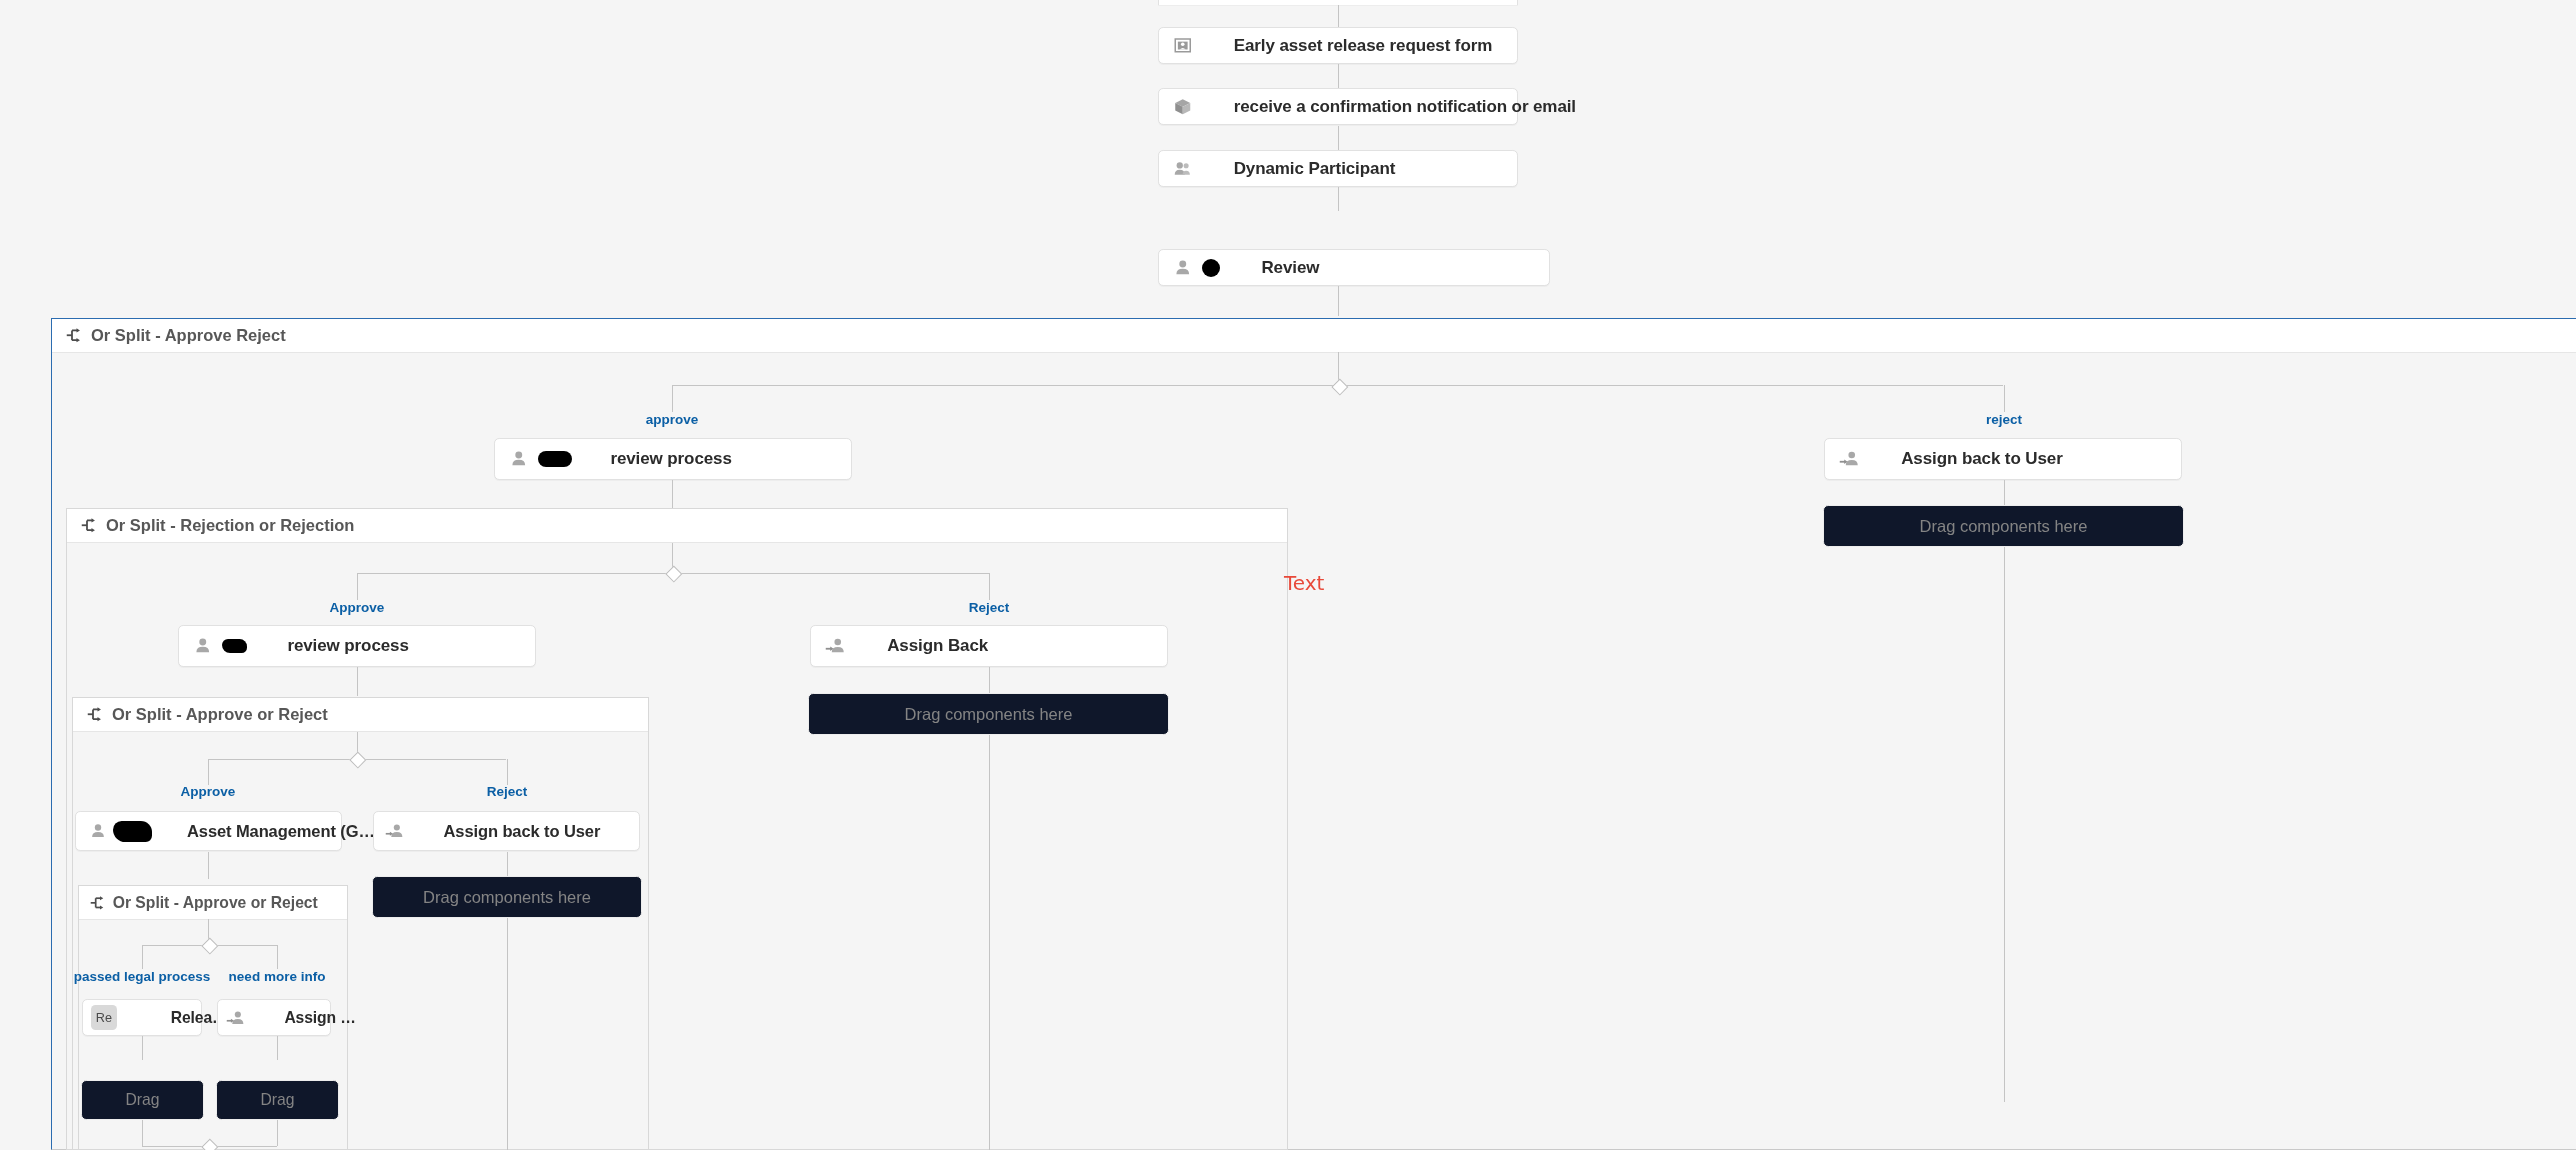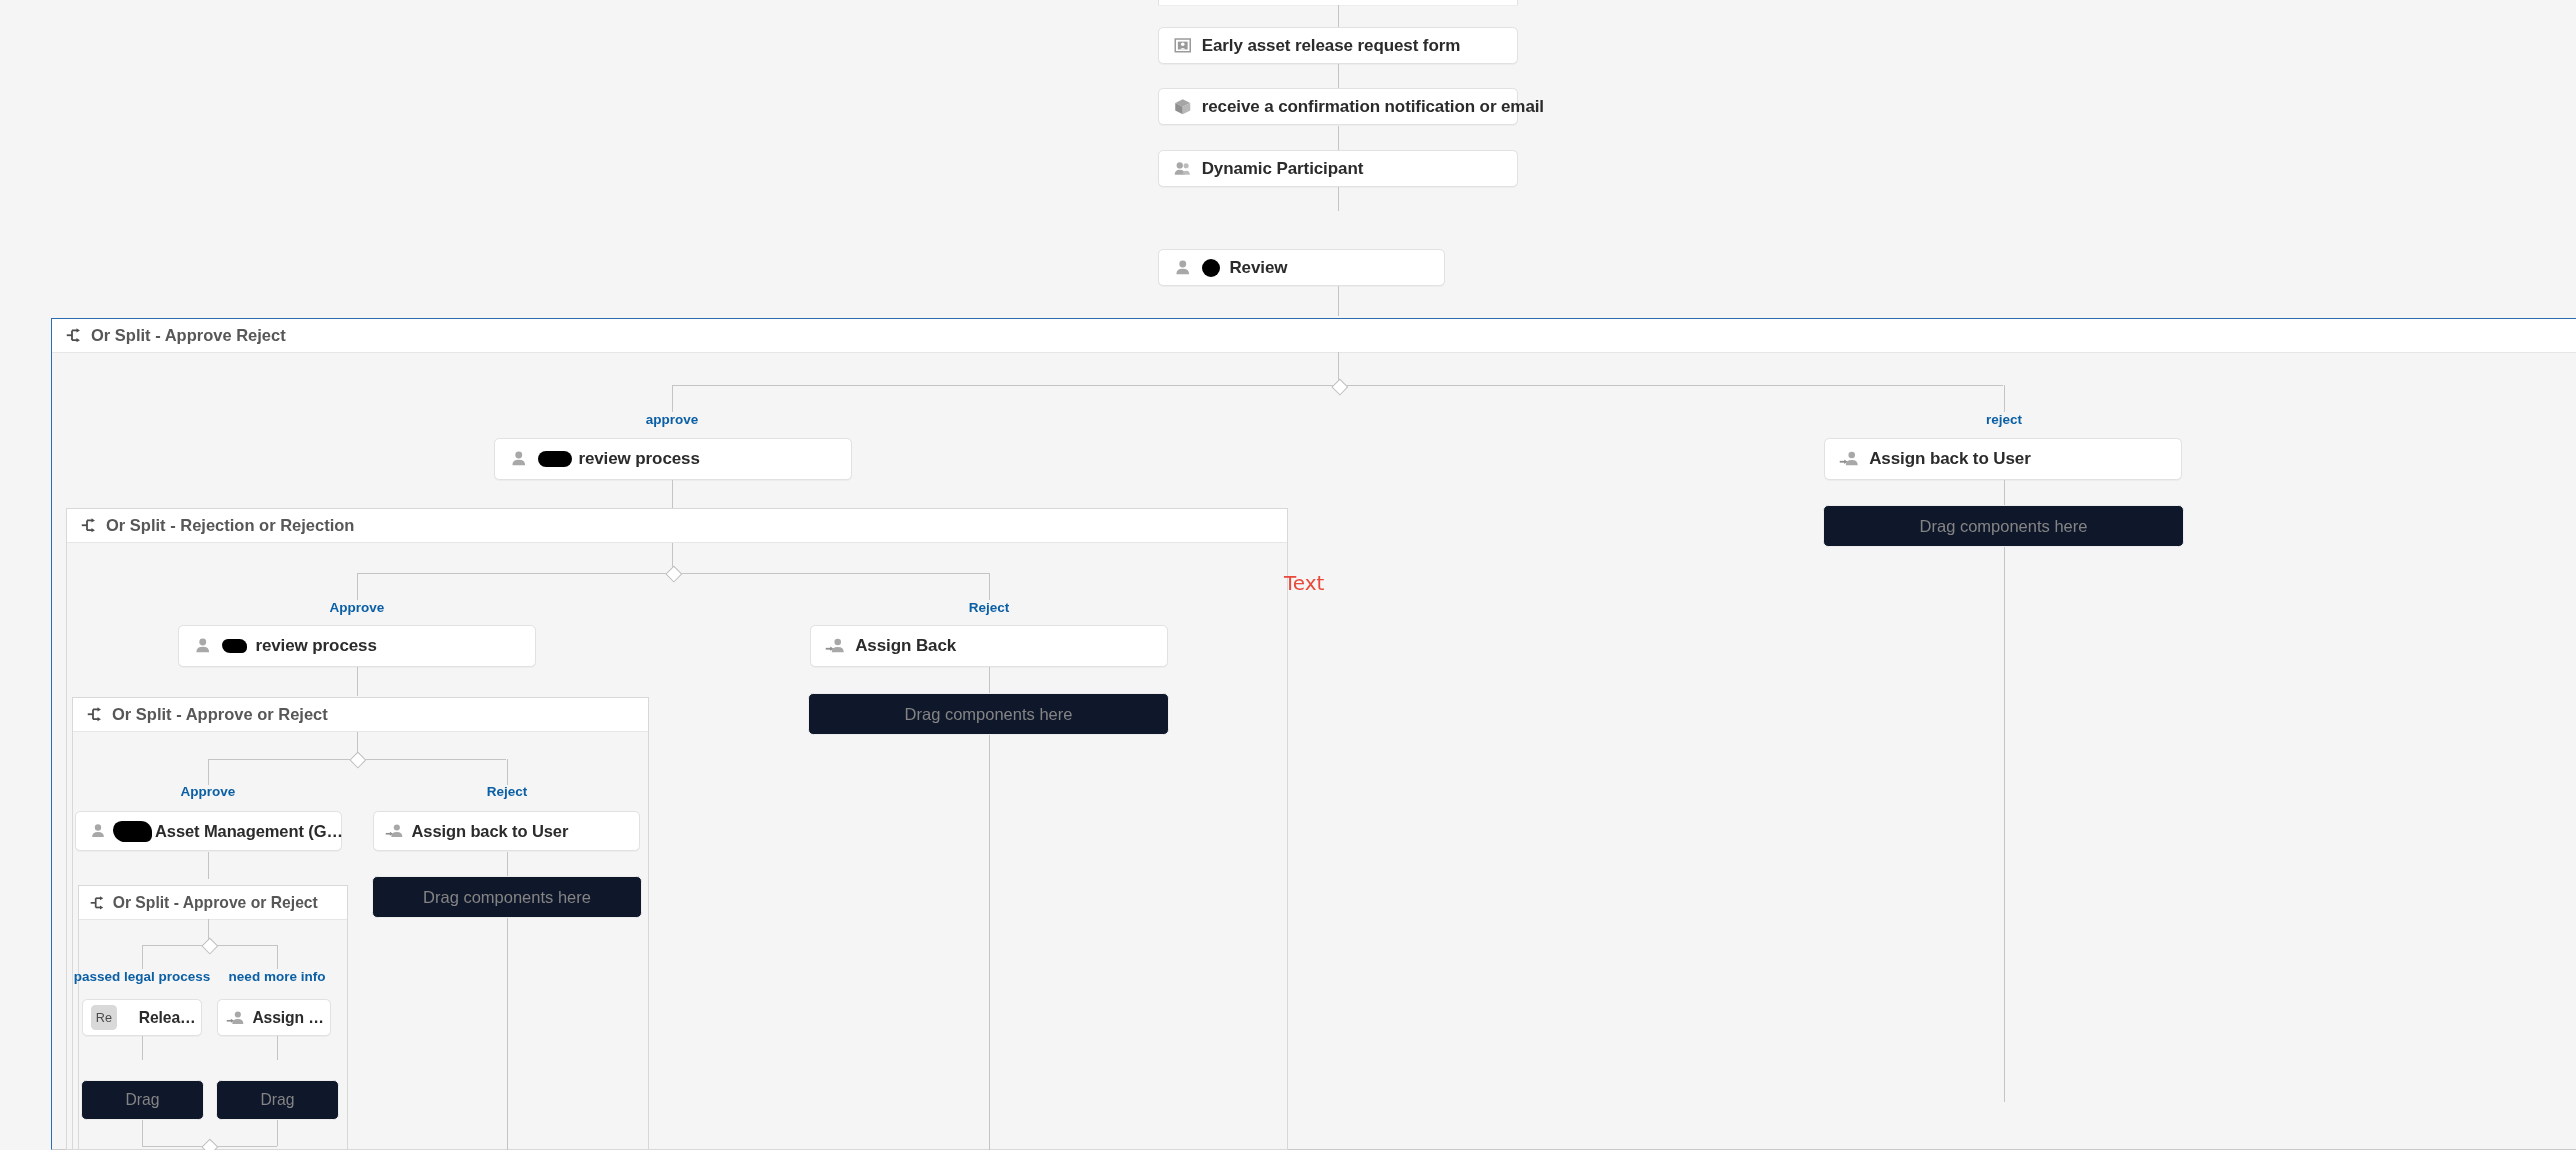--- a/index.html
+++ b/index.html
@@ -24,20 +24,21 @@
     padding-left:13.5px;
     gap:9.7px;
     box-shadow:0 0.7px 0.7px rgba(0,0,0,.035);
   }
   .card .lbl{
     font-size:17px;
     font-weight:bold;
     color:#2b2b2b;
     white-space:nowrap;
     letter-spacing:-0.1px;
+    margin-left:32px;
   }
   .card.small .lbl{font-size:16.5px;}
 
   
   .dropzone{
     position:absolute;
     background:#0f172a;
     border:0.7px solid #ededed;
     border-radius:5.2px;
     box-sizing:border-box;
@@ -165,21 +166,21 @@
         <path d="M2.3 21 q0 -6.6 6.7 -6.6 q6.7 0 6.7 6.6 z" fill="#a8a8a8"></path>
         <circle cx="17.5" cy="9" r="3.4" fill="#bcbcbc"></circle>
         <path d="M12.8 21 q0 -5.4 4.7 -5.4 q5 0 5 5.4 z" fill="#bcbcbc"></path>
       </svg>
     </span>
     <span class="lbl">Dynamic Participant</span>
   </div>
 
   <div class="vline" style="left:1338px;top:187px;height:24px;"></div>
 
-  <div class="card" style="left:1158px;top:249px;width:287px;height:37px;top:249px;">
+  <div class="card" style="left:1158px;top:249px;width:392px;height:37px;top:249px;">
     <span class="ico">
       <svg width="19.5" height="19.5" viewBox="0 0 26 26">
         <circle cx="13" cy="8" r="4.6" fill="#a8a8a8"></circle>
         <path d="M4.5 21.5 q0 -7.2 8.5 -7.2 q8.5 0 8.5 7.2 z" fill="#a8a8a8"></path>
       </svg>
     </span>
     <span class="redact r-dot"></span>
     <span class="lbl">Review</span>
   </div>
   <div class="vline" style="left:1338px;top:286px;height:30px;"></div>

